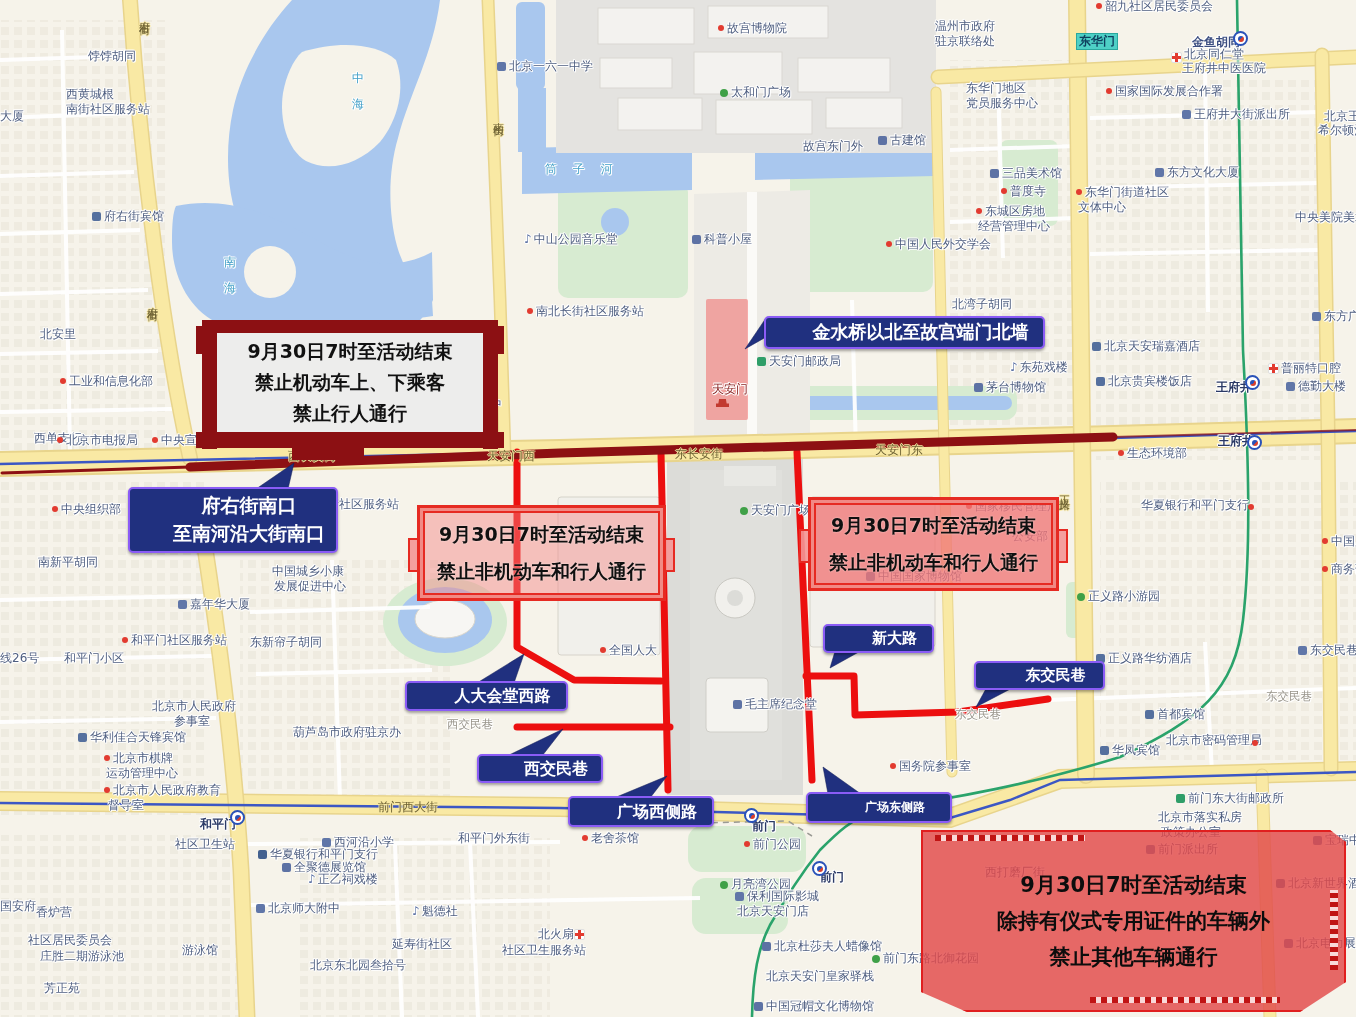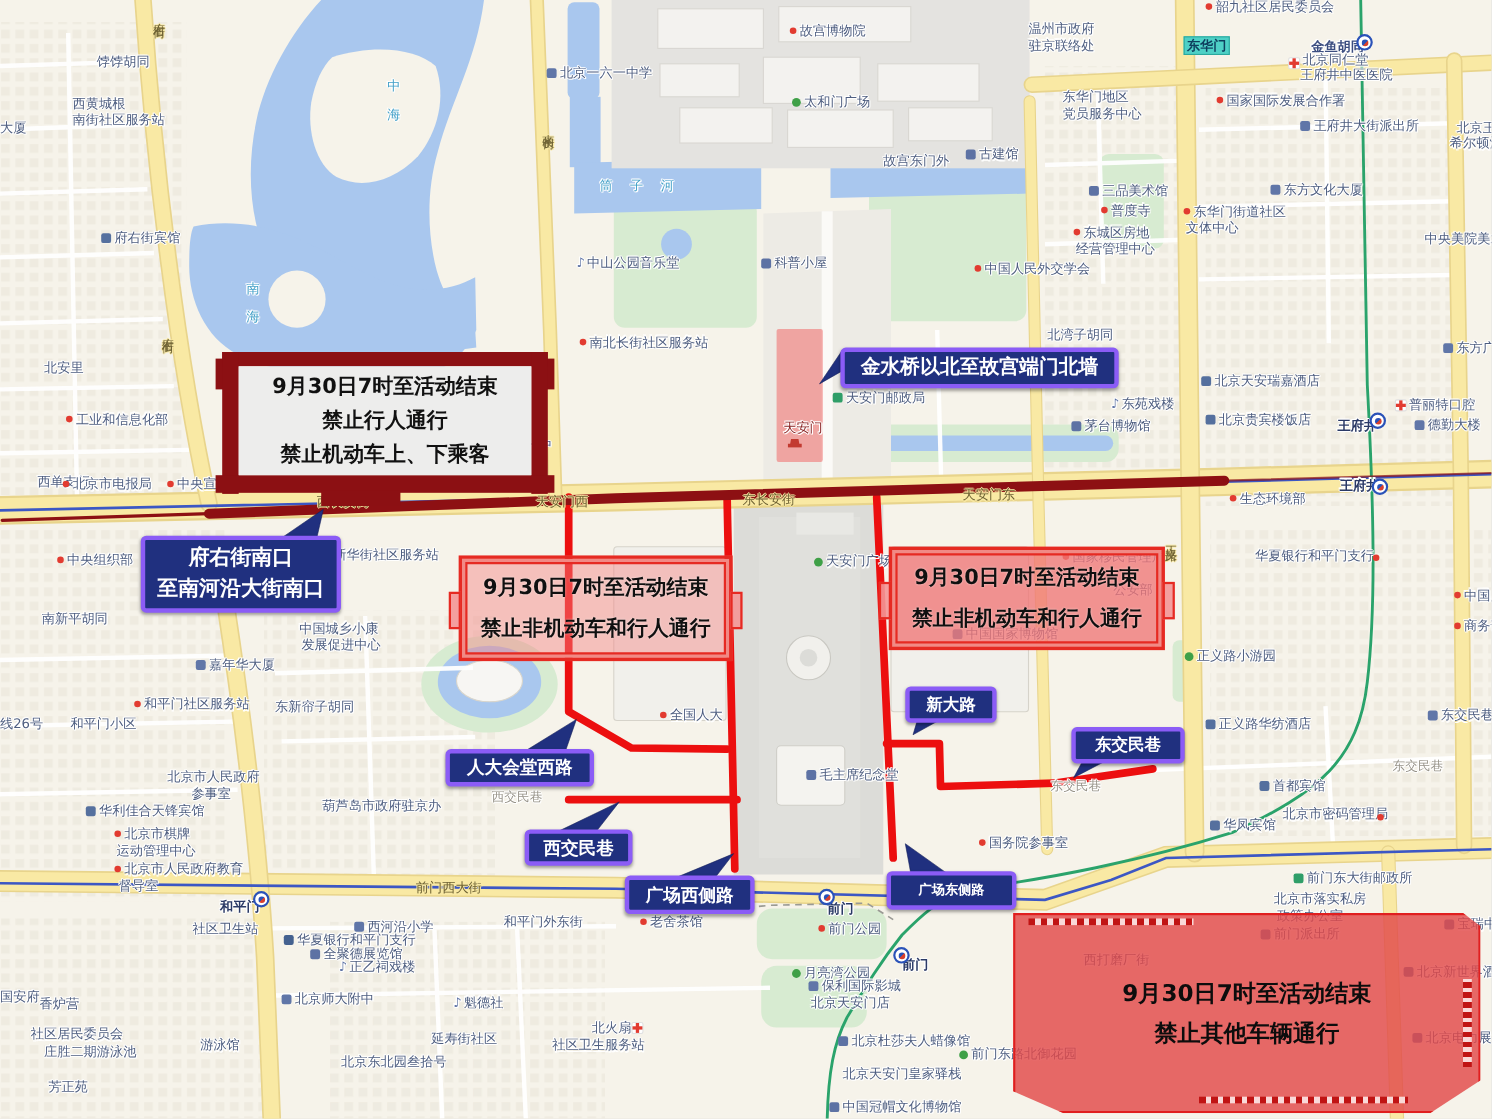--- a/index.html
+++ b/index.html
@@ -32,23 +32,23 @@
   .ic-cr::after{content:"";position:absolute;left:0;top:3px;width:9px;height:3px;background:#e23b30;}
   .ic-gate{width:13px;height:8px;border-radius:0;background:#c23a30;
     clip-path:polygon(0 100%,0 55%,18% 55%,24% 0,76% 0,82% 55%,100% 55%,100% 100%);}
   .mus{color:#5d72a4;margin-right:2px;font-size:12px;}
   .sta{position:absolute;width:11px;height:11px;border-radius:50%;background:#fff;border:2px solid #2a52b8;z-index:11;}
   .sta::after{content:"";position:absolute;left:2.5px;top:2.5px;width:6px;height:6px;border-radius:50%;
     background:linear-gradient(135deg,#2a52b8 50%,#d6402f 50%);}
   .hl-sta{position:absolute;background:#4ed0c6;border:1px solid #2aa89e;color:#0e3f5e;
     font-size:12px;font-weight:bold;padding:0 2px;line-height:15px;z-index:11;}
 
-  .callout{position:absolute;background:#20307f;border:4px solid #8b5cf6;border-radius:5px;
+  .callout{position:absolute;background:#20307f;border:2px solid #8b5cf6;border-radius:5px;
     color:#fff;font-weight:bold;display:flex;flex-direction:column;justify-content:center;
-    text-align:center;z-index:25;box-shadow:0 2px 3px rgba(0,0,0,.35);line-height:1.45;}
+    text-align:center;z-index:25;box-shadow:0 2px 3px rgba(0,0,0,.35);line-height:1.45;padding-left:32px;}
 
   .banner{position:absolute;left:196px;top:318px;width:308px;height:142px;z-index:30;}
   .banner div{position:absolute;background:#8c1013;}
   .b-top{left:6px;top:2px;right:6px;height:13px;}
   .b-left{left:6px;top:2px;width:15px;height:129px;}
   .b-right{right:6px;top:2px;width:15px;height:129px;}
   .b-bot{left:0;top:114px;right:0;height:16px;}
   .b-ped{left:96px;top:128px;width:72px;height:14px;}
   .b-nub-l{left:0;top:8px;width:7px;height:28px;}
   .b-nub-r{right:0;top:8px;width:7px;height:28px;}
@@ -422,37 +422,38 @@
   <div class="banner">
     <div class="b-nub-l"></div>
     <div class="b-nub-r"></div>
     <div class="b-top"></div>
     <div class="b-left"></div>
     <div class="b-right"></div>
     <div class="b-bot"></div>
     <div class="b-ped"></div>
     <div class="b-panel">
       <span>9月30日7时至活动结束</span>
+      <span>禁止机动车上、下乘客</span>
       <span>禁止行人通行</span>
-      <span>禁止机动车上、下乘客</span>
     </div>
   </div>
 
   <div class="redframe" id="box-west">
     <span>9月30日7时至活动结束</span>
     <span>禁止非机动车和行人通行</span>
   </div>
 
   <div class="redframe" id="box-east">
     <span>9月30日7时至活动结束</span>
     <span>禁止非机动车和行人通行</span>
   </div>
 
   <div id="box-south">
     <span>9月30日7时至活动结束</span>
+    <span>除持有仪式专用证件的车辆外</span>
     <span>禁止其他车辆通行</span>
   </div>
   <div class="hatch hatch-top"></div>
   <div class="hatch hatch-bot"></div>
   <div class="hatch-right"></div>
 
 <div class="callout" style="left: 128px; top: 487px; width: 174px; height: 62px; font-size: 19px;">
       <div>府右街南口</div>
       <div>至南河沿大街南口</div>
     </div>

